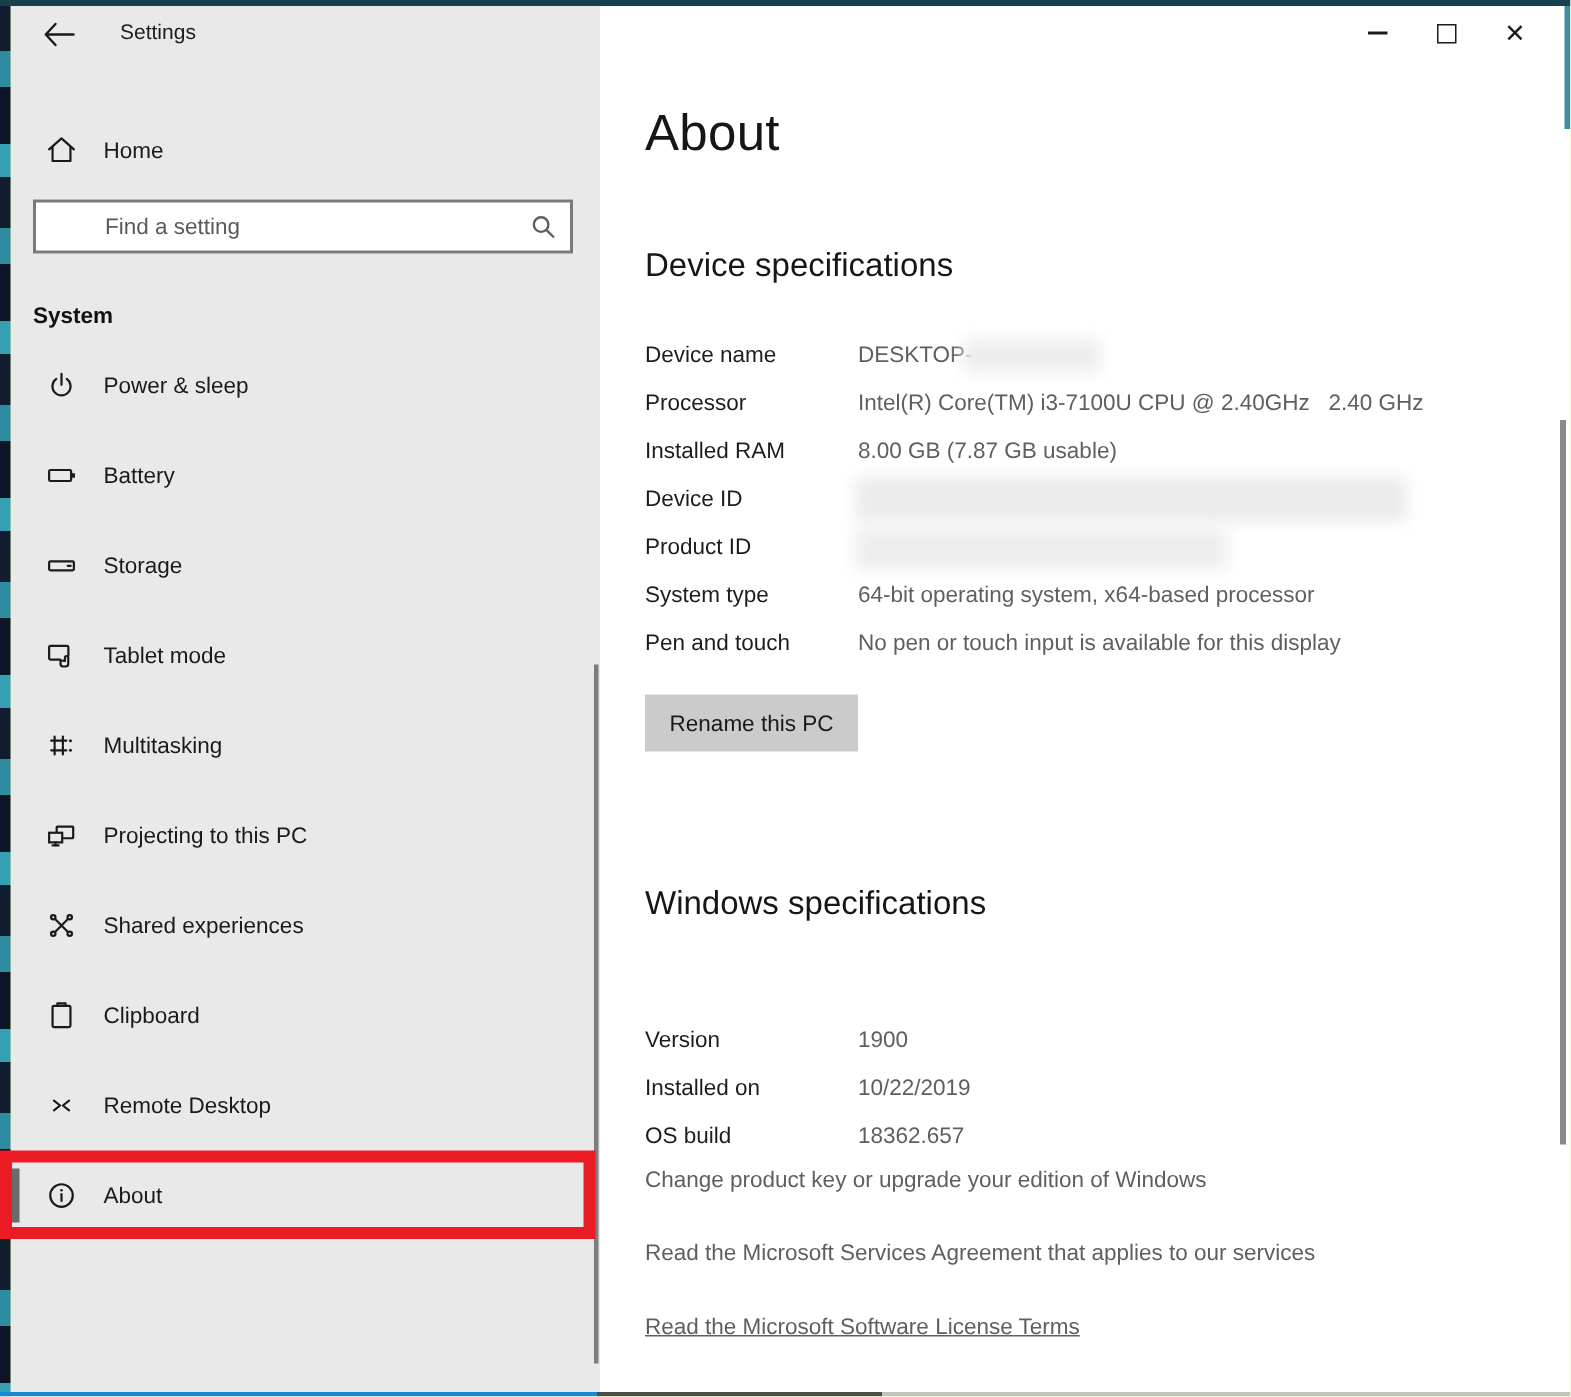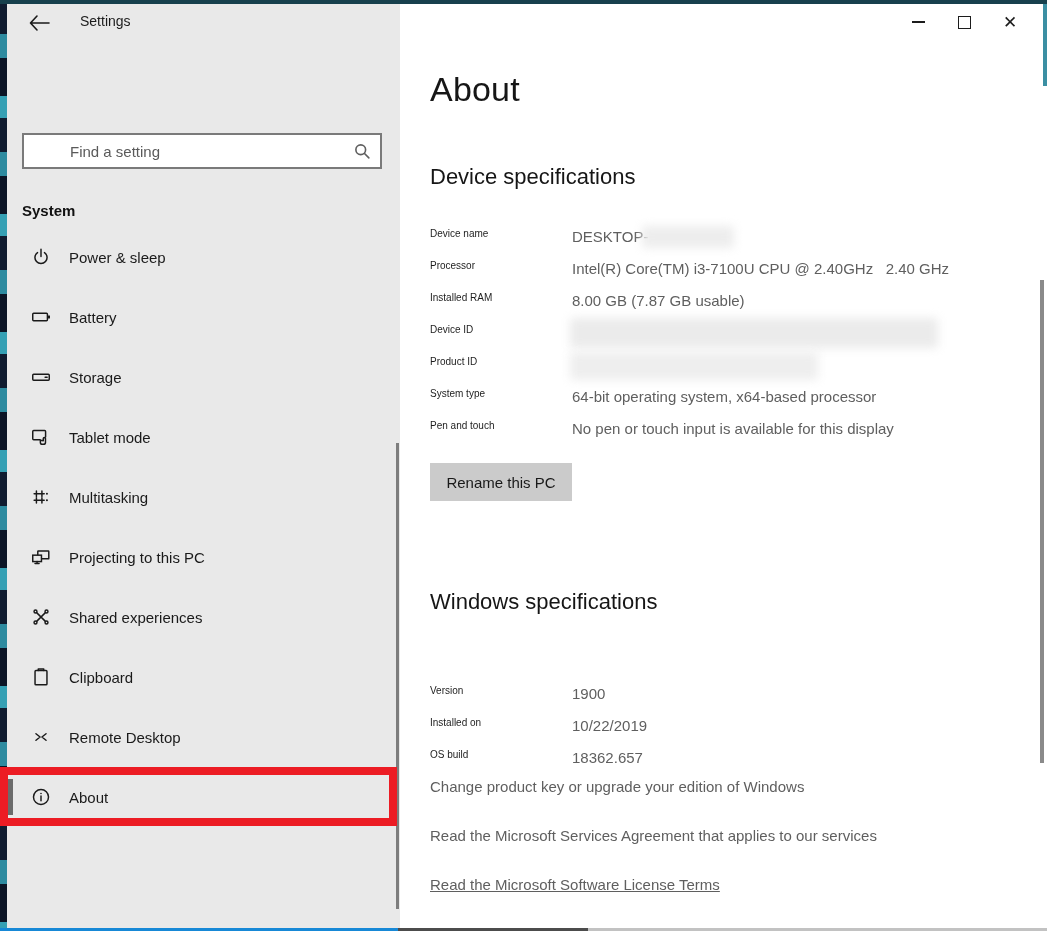--- a/index.html
+++ b/index.html
@@ -40,21 +40,21 @@
   .sys-header{position:absolute;left:15px;top:198px;font-size:15px;font-weight:bold;color:#111;}
   .sel-bar{position:absolute;left:0;top:4px;width:6px;height:36px;background:#6b6b6b;}
   .side-scroll{position:absolute;left:389px;top:439px;width:3px;height:466px;background:#7d7d7d;z-index:15;}
   
   .main{position:absolute;left:400px;top:4px;width:647px;height:924px;background:#ffffff;z-index:5;}
   .page-title{position:absolute;left:30px;top:66px;font-size:34px;font-weight:300;color:#161616;letter-spacing:0.2px;}
   .section-title{position:absolute;left:30px;font-size:22px;font-weight:300;color:#161616;}
   .sect-dev{top:160px;text-align:center;}
   .sect-win{top:585px;}
   .spec-row{position:absolute;left:30px;width:600px;height:24px;}
-  .spec-row .lab{position:absolute;left:0;top:0;font-size:10px;color:#1d1d1d;}
+  .spec-row .lab{position:absolute;left:0;top:0;font-size:15px;color:#1d1d1d;}
   .spec-row .val{position:absolute;left:142px;top:0;font-size:15px;color:#5f5f5f;white-space:pre-wrap;}
   .blob{position:absolute;background:#ededed;filter:blur(5px);border-radius:3px;}
   .blob-name{left:212px;top:-2px;width:92px;height:22px;}
   .blob-dev{left:140px;top:-6px;width:368px;height:30px;background:#ebebeb;}
   .blob-prod{left:140px;top:-4px;width:248px;height:28px;background:#eeeeee;}
   .rename-btn{position:absolute;left:30px;top:459px;width:142px;height:38px;background:#cbcbcb;
     border:none;font-family:"Liberation Sans","DejaVu Sans",sans-serif;font-size:15px;color:#191919;cursor:pointer;}
   .link-row{position:absolute;left:30px;font-size:15px;color:#5f5f5f;cursor:pointer;width:600px;}
   .link1{top:774px;}
   .link2{top:823px;}
@@ -94,20 +94,26 @@
     <div class="win-btn">
       <span class="glyph-max"></span>
     </div>
     <div class="win-btn">
       <span class="glyph-close">✕</span>
     </div>
   </div>
 
   <div class="sidebar">
 
+    <div class="side-item home-item">
+      <svg class="ico" viewBox="0 0 24 24">
+        <path class="stroke" d="M3 11.5 L12 3.5 L21 11.5 M5.5 9.8 V20 H18.5 V9.8"></path>
+      </svg>
+      <span class="lbl">Home</span>
+    </div>
 
     <div class="search-wrap">
       <input class="search-input" type="text" placeholder="Find a setting" style="">
       <svg class="search-icon" viewBox="0 0 20 20">
         <circle class="stroke-thin" cx="8.6" cy="8.6" r="5.4"></circle>
         <path class="stroke-thin" d="M12.8 12.8 L17.6 17.6"></path>
       </svg>
     </div>
 
     <div class="sys-header">System</div>

